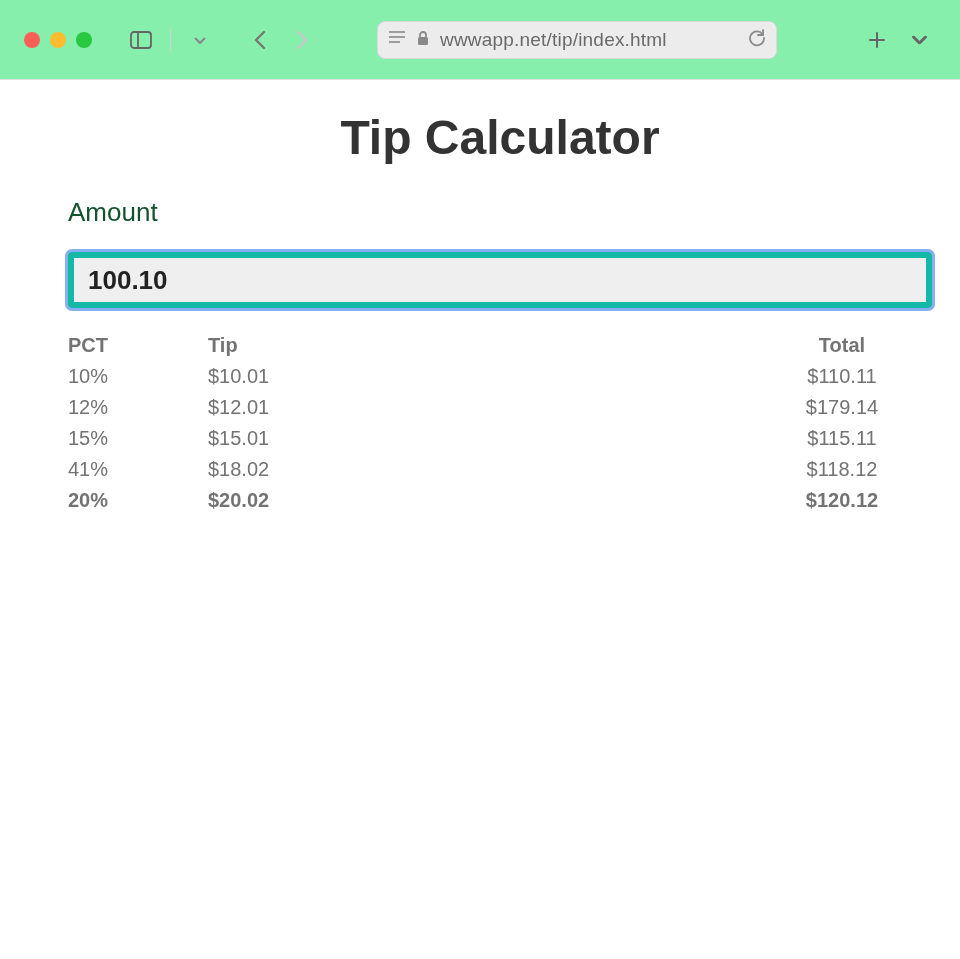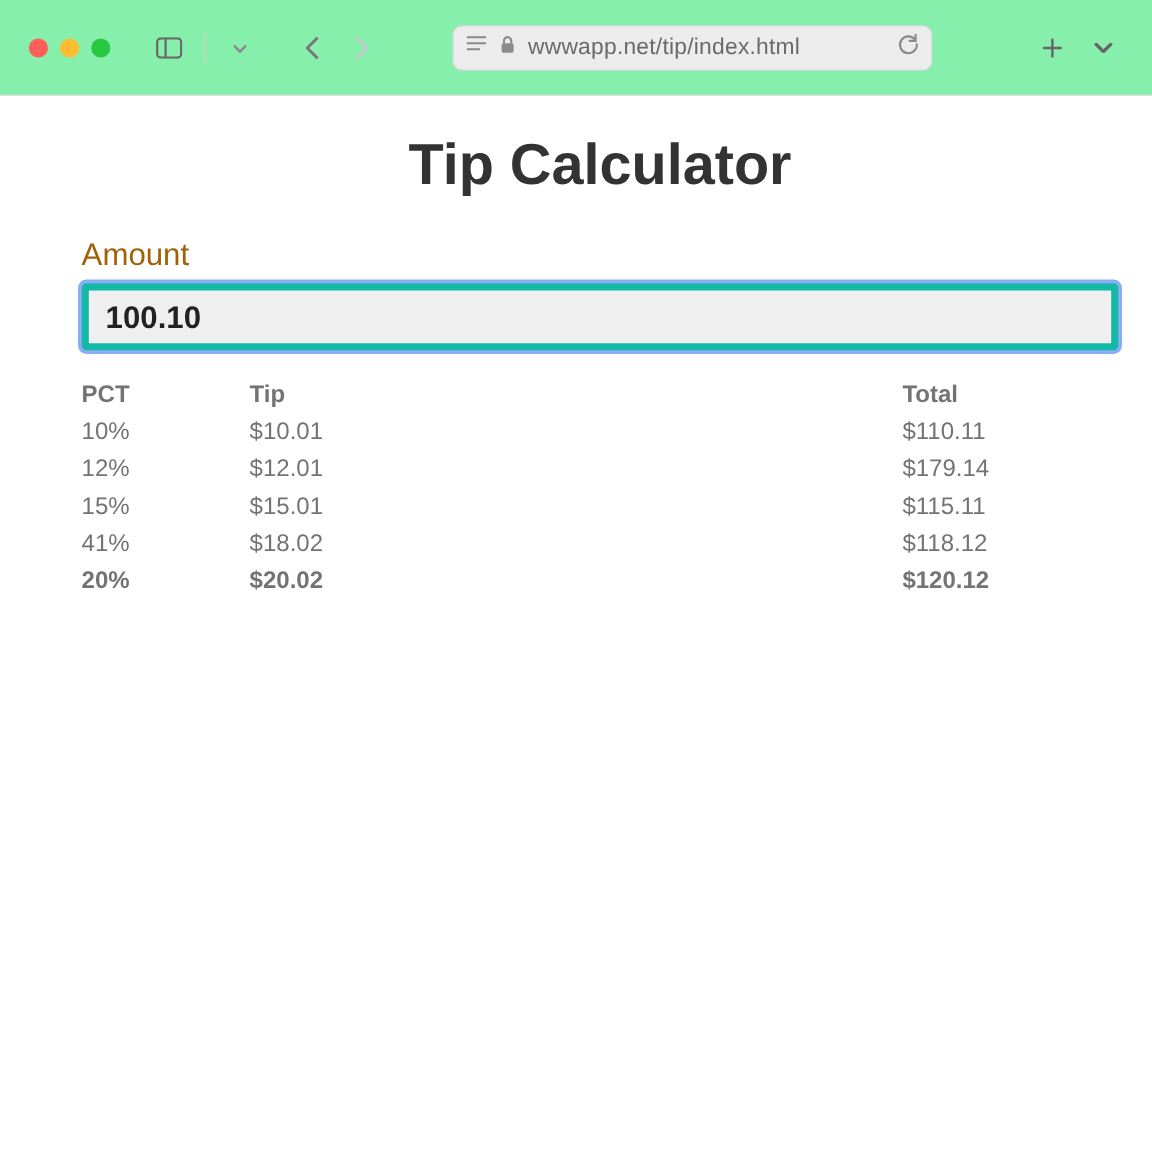--- a/index.html
+++ b/index.html
@@ -64,22 +64,22 @@
     }
     h1 {
       text-align: center;
       font-size: 48px;
       font-weight: 800;
       color: #333;
       margin-bottom: 32px;
     }
     .field-label {
       font-size: 26px;
-      color: #a16207;
-      margin-bottom: 8px;
+      color: #14532d;
+      margin-bottom: 24px;
     }
     .amount-input {
       width: 100%;
       height: 56px;
       font-size: 26px;
       padding: 0 14px;
       background: #efefef;
       border: 6px solid #14b8a6;
       border-radius: 4px;
       outline: 3px solid #88aef2;
@@ -93,21 +93,21 @@
       border-collapse: collapse;
       margin-top: 22px;
       font-size: 20px;
       color: #737373;
     }
     th {
       text-align: left;
       font-weight: 800;
       padding: 4px 0;
     }
-    th.total-col, td.total-col { text-align: left; margin-top: 16px; }
+    th.total-col, td.total-col { text-align: center; margin-top: 16px; }
     td { padding: 4px 0; }
     tr.bold td { font-weight: 800; }
     col.c1 { width: 140px; }
     col.c2 { width: auto; }
     col.c3 { width: 180px; }
   </style>
 </head>
 <body>
 
 <div class="browser-chrome">

